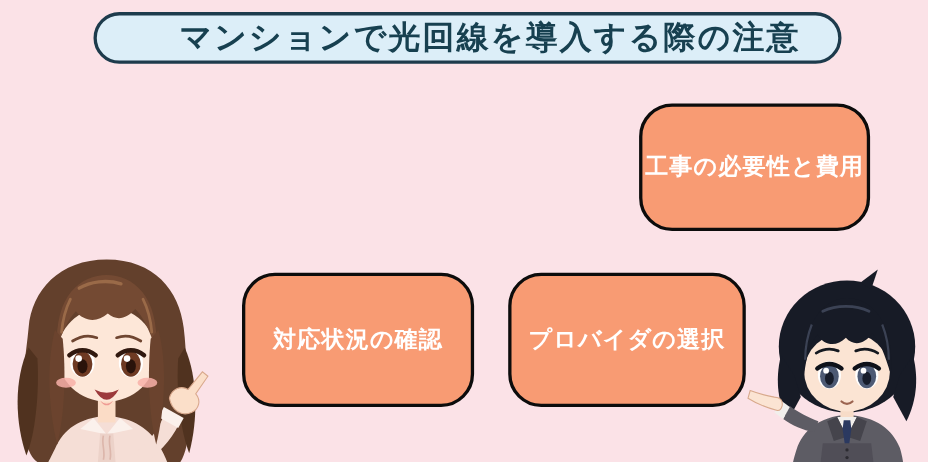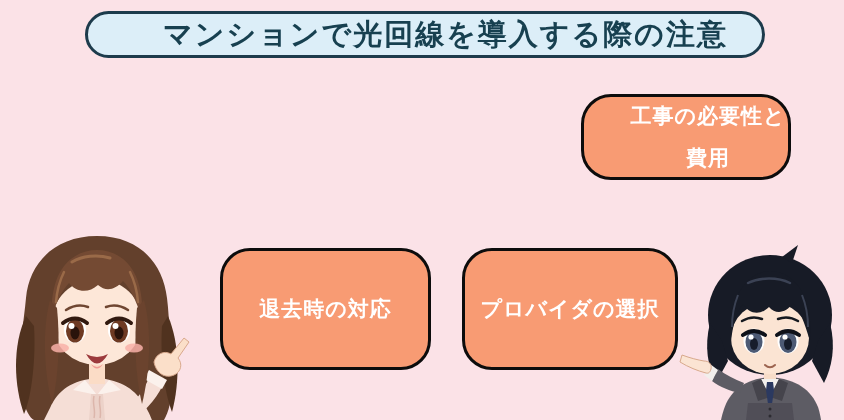--- a/index.html
+++ b/index.html
@@ -30,41 +30,41 @@
   }
   .topic-box span {
     color: var(--box-text, #ffffff);
     font-weight: bold; letter-spacing: 1px;
     white-space: pre-line; line-height: 2.0;
     font-size: 21px;
   }
   .b1 { left:72px;  top:95px;  width:216px; height:120px; }
   .b1 span { font-size:19px; }
   .b2 { left:328px; top:95px;  width:215px; height:120px; }
-  .b3 { left:581px; top:94px;  width:210px; height:86px;padding-left:44px; }
+  .b3 { left:581px; top:94px;  width:210px; height:116px; }
   .b4 { left:220px; top:248px; width:211px; height:122px; }
   .b5 { left:462px; top:248px; width:216px; height:122px; }
   .char { position:absolute; }
   .char-left  { left:2px;   top:226px; }
   .char-right { left:672px; top:243px; }
 </style>
 </head>
 <body>
 
 <div class="canvas">
 
   <div class="banner">
     <span>マンションで光回線を導入する際の注意</span>
   </div>
 
   <div class="topic-box b3">
     <span>工事の必要性と費用</span>
   </div>
   <div class="topic-box b4">
-    <span>退去時の対応</span>
+    <span>対応状況の確認</span>
   </div>
   <div class="topic-box b5">
     <span>プロバイダの選択</span>
   </div>
 
   <svg class="char char-left" width="190" height="194" viewBox="0 0 190 194" role="img" aria-label="brown-haired woman in pink frilled blouse pointing up to the right">
     <path d="M95,10 C52,10 27,38 24,72 C21,104 14,138 20,170 C23,184 28,192 32,194 L162,194 C168,184 171,168 169,144 C167,116 168,96 165,72 C161,38 138,10 95,10 Z" fill="#63402c"></path>
     <path d="M24,90 C10,120 12,160 22,188 C30,170 34,130 32,100 Z" fill="#50321f"></path>
     <path d="M166,90 C178,118 178,156 170,186 C162,166 158,130 160,100 Z" fill="#50321f"></path>
     <rect x="60" y="189" width="72" height="5" fill="#5f5b64"></rect>

